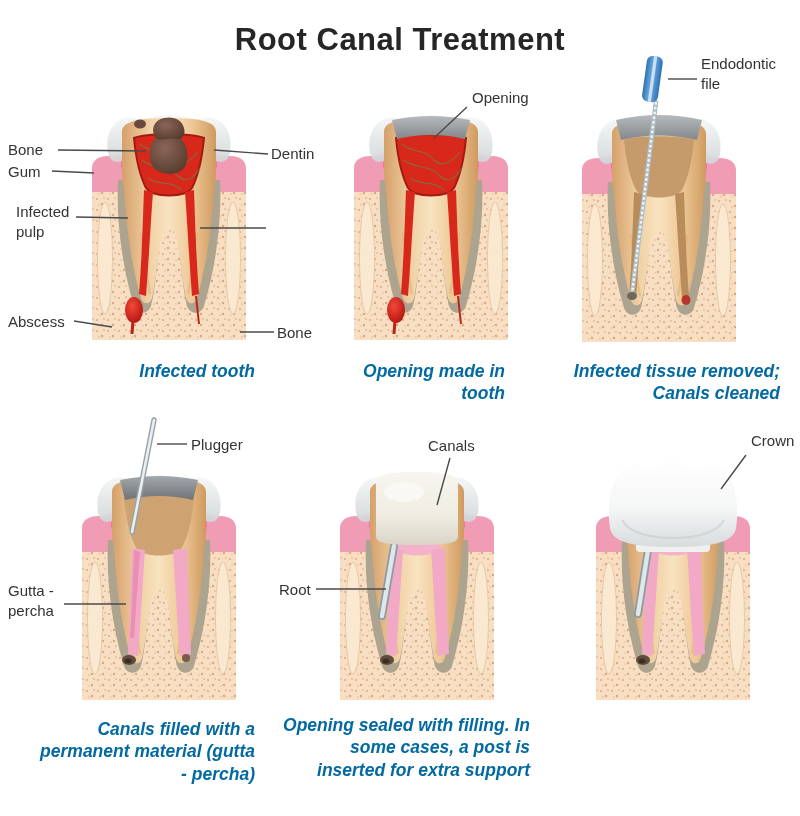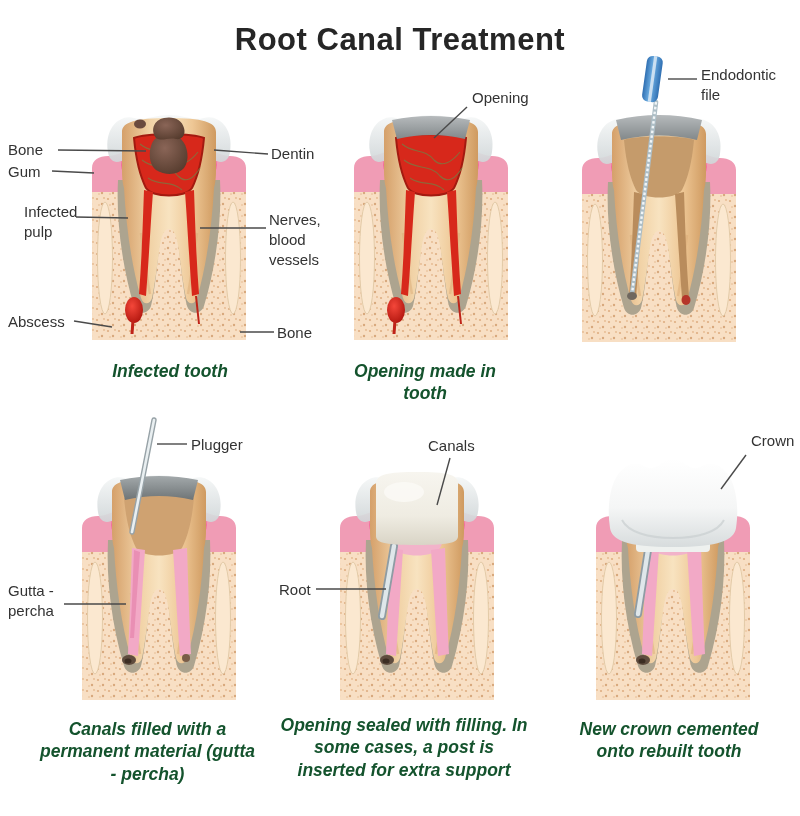--- a/index.html
+++ b/index.html
@@ -4,21 +4,21 @@
 <style>
   html,body{margin:0;padding:0;background:#fff;}
   .stage{position:relative;width:800px;height:816px;background:#ffffff;overflow:hidden;
          font-family:"Liberation Sans",sans-serif;}
   .title{position:absolute;left:0;right:0;top:22px;margin:0;text-align:center;
          font-size:31px;font-weight:600;color:#262626;letter-spacing:.5px;}
   .leaders{position:absolute;left:0;top:0;z-index:2;pointer-events:none;}
   .art{position:absolute;z-index:1;}
   .lbl{position:absolute;z-index:3;font-size:15px;color:#333;line-height:1.32;}
   .cap{position:absolute;z-index:3;font-size:17.5px;font-weight:bold;font-style:italic;
-       color:#14532d;text-align:center;line-height:1.28;}
+       color:#0369a1;text-align:right;line-height:1.28;}
 </style>
 </head>
 <body>
 
 <div class="stage">
 
   <h1 class="title">Root Canal Treatment</h1>
 
   <svg width="0" height="0" style="position:absolute">
     <defs>
@@ -264,37 +264,36 @@
     </g>
     <g>
       <rect x="48" y="72" width="74" height="12" rx="4" fill="#eef1ef"></rect>
       <path d="M22,60 C18,34 24,10 34,2 C40,-4 48,-7 56,-2 C62,2 68,0 74,-5 C81,-10 89,-10 96,-5 C102,0 108,2 114,-2 C122,-7 130,-4 136,2 C146,10 152,34 148,60 C146,72 132,79 85,79 C38,79 24,72 22,60 Z" fill="url(#gCrown)"></path>
       <path d="M34,52 C40,64 60,70 85,70 C110,70 130,64 136,52" stroke="#c9cfd0" stroke-width="2" fill="none" opacity=".7"></path>
     </g>
   </svg>
 
   <div class="lbl" style="left:8px;top:140px">Bone</div>
   <div class="lbl" style="left:8px;top:162px">Gum</div>
-  <div class="lbl" style="left:24px;top:202px;width:66px">Infected pulp</div>
+  <div class="lbl" style="left:16px;top:202px;width:66px">Infected pulp</div>
   <div class="lbl" style="left:8px;top:312px">Abscess</div>
   <div class="lbl" style="left:271px;top:144px">Dentin</div>
-  <div class="lbl" style="left:269px;top:210px;width:64px">Nerves, blood vessels</div>
   <div class="lbl" style="left:277px;top:323px">Bone</div>
 
   <div class="lbl" style="left:472px;top:88px">Opening</div>
 
-  <div class="lbl" style="left:701px;top:65px;width:86px">Endodontic file</div>
+  <div class="lbl" style="left:701px;top:54px;width:86px">Endodontic file</div>
 
   <div class="lbl" style="left:191px;top:435px">Plugger</div>
   <div class="lbl" style="left:8px;top:581px;width:62px">Gutta - percha</div>
 
   <div class="lbl" style="left:428px;top:436px">Canals</div>
   <div class="lbl" style="left:279px;top:580px">Root</div>
 
   <div class="lbl" style="left:751px;top:431px">Crown</div>
 
   <div class="cap" style="left:85px;top:360px;width:170px">Infected tooth</div>
   <div class="cap" style="left:345px;top:360px;width:160px">Opening made in tooth</div>
+  <div class="cap" style="left:546px;top:360px;width:234px">Infected tissue removed; Canals cleaned</div>
   <div class="cap" style="left:40px;top:718px;width:215px">Canals filled with a permanent material (gutta - percha)</div>
   <div class="cap" style="left:278px;top:714px;width:252px">Opening sealed with filling. In some cases, a post is inserted for extra support</div>
-  <div class="cap" style="left:560px;top:718px;width:218px">New crown cemented onto rebuilt tooth</div>
 
 </div>
 
 </body></html>

